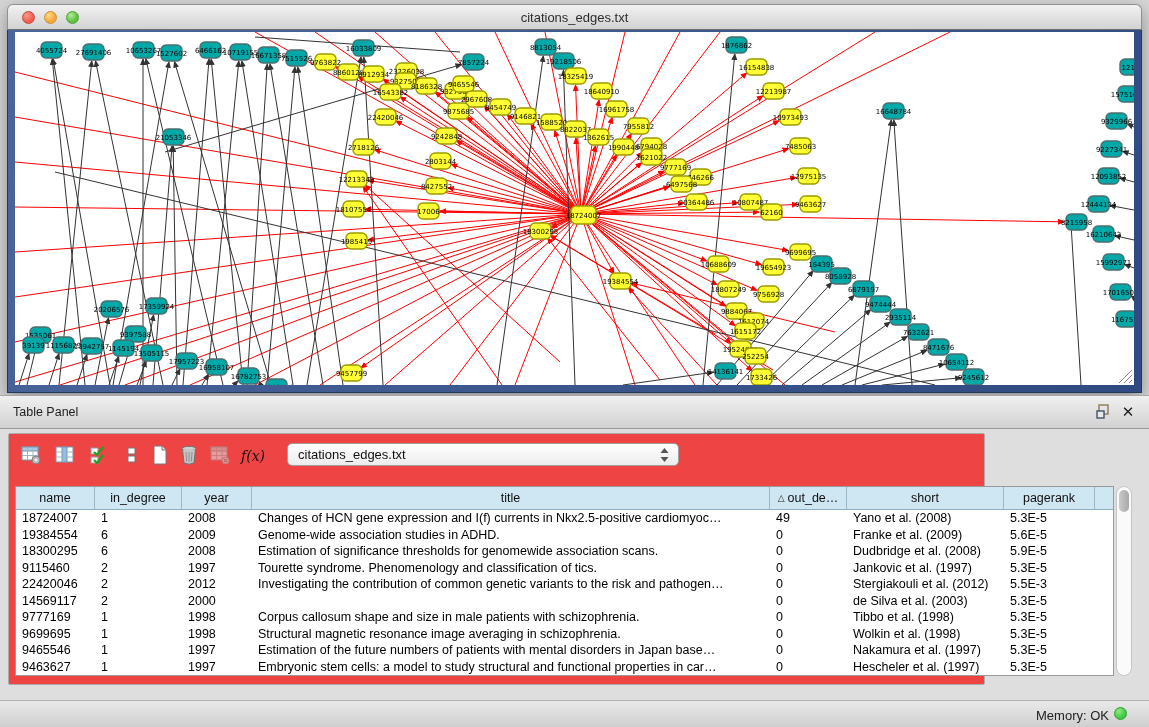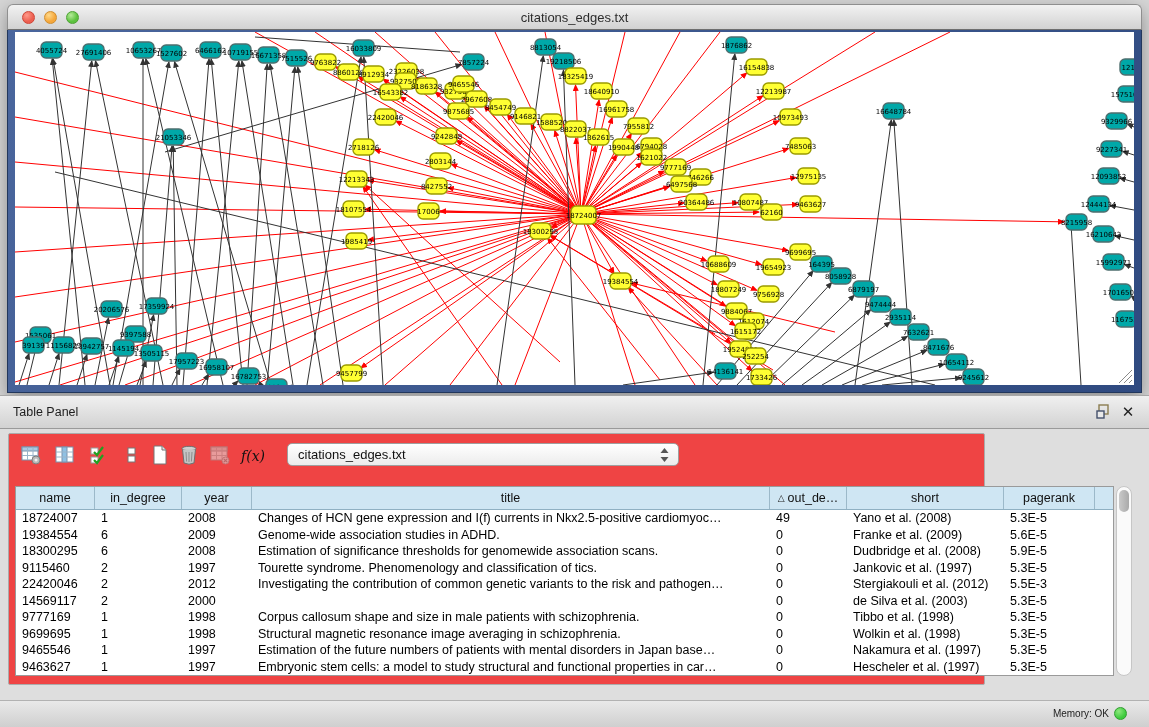--- a/index.html
+++ b/index.html
@@ -106,21 +106,21 @@
     font-size:12.5px;line-height:20px;padding:0 14px;color:#111;
     background:linear-gradient(#ffffff,#efefef);border-right:1px solid #b9b9b9;cursor:default;
   }
   .seg:last-child{border-right:none;}
   .seg.active{background:linear-gradient(#8d8d8d,#6e6e6e);color:#e9e9e9;text-shadow:0 -1px 0 rgba(0,0,0,.3);}
 
   .statusbar{
     position:absolute;left:0;top:700px;width:1149px;height:27px;box-sizing:border-box;
     background:linear-gradient(#e9e9e9,#cfcfcf);border-top:1px solid #b2b2b2;
   }
-  .mem-label{position:absolute;right:40px;top:7px;font-size:10px;color:#222;}
+  .mem-label{position:absolute;right:40px;top:7px;font-size:13px;color:#222;}
   .mem-dot{
     position:absolute;right:22px;top:6px;width:13px;height:13px;border-radius:50%;
     box-sizing:border-box;border:1px solid #2f9e2f;
     background:radial-gradient(circle at 35% 30%,#8ee87e,#3ecb3e 65%);
   }
 </style>
 </head>
 <body>
 
 <div class="net-window">

